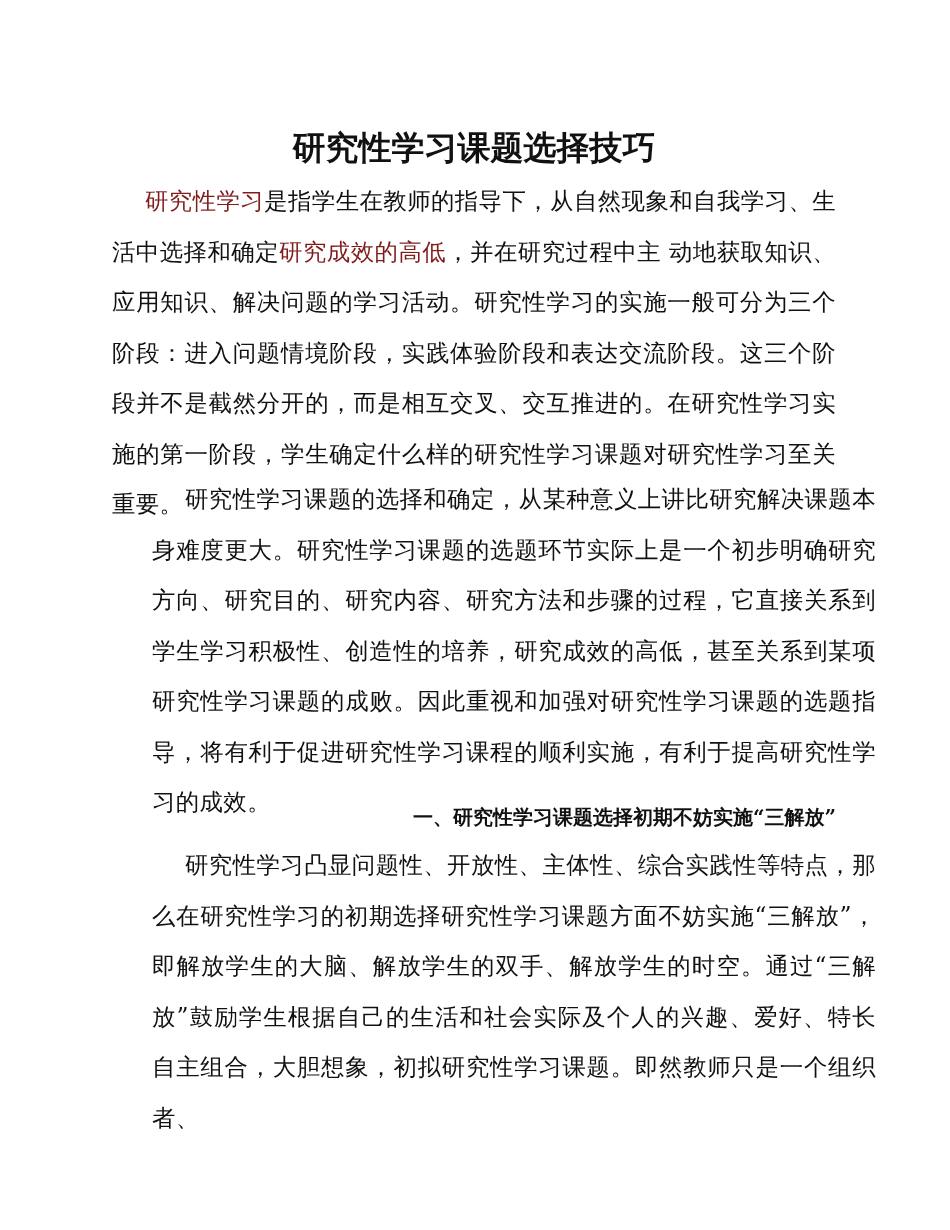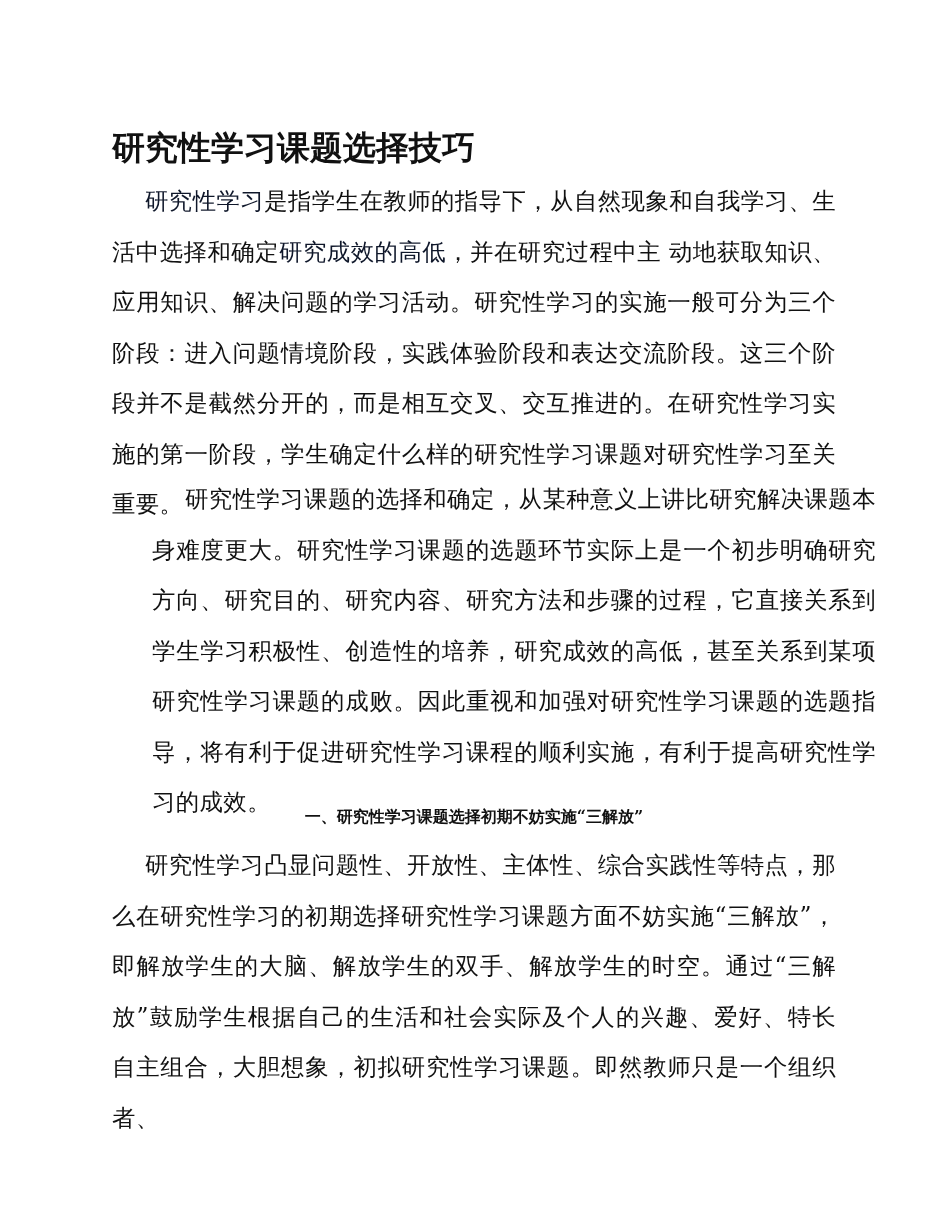--- a/index.html
+++ b/index.html
@@ -4,42 +4,42 @@
   <style>
     html, body { margin: 0; padding: 0; background: #ffffff; }
     body {
       width: 950px; height: 1230px; overflow: hidden; position: relative;
       font-family: "DejaVu Serif", "Liberation Serif", serif;
       color: #111111;
     }
     .page { position: absolute; left: 112px; top: 0; width: 724px; }
     .title {
       position: absolute; left: 0; top: 126px; width: 724px;
-      text-align: left; font-size: 33px; font-weight: bold; line-height: 44px;
+      text-align: center; font-size: 33px; font-weight: bold; line-height: 44px;
       letter-spacing: 0px;
     }
     .para {
       position: absolute; left: 0; width: 724px;
       font-size: 23.4px; line-height: 50.5px;
       text-align: justify; text-align-last: left;
       letter-spacing: 0.4px;
     }
     .indent { text-indent: 33px; }
-    .link { color: #0f172a; }
+    .link { color: #7f1d1d; }
     .h2 {
-      position: absolute; left: 0; top: 795px; width: 724px; text-align: center;
-      font-size: 16px; font-weight: bold; line-height: 44px;
+      position: absolute; left: 0; top: 795px; width: 724px; text-align: right;
+      font-size: 20px; font-weight: bold; line-height: 44px;
     }
   </style>
 </head>
 <body>
 
 <div class="page">
   <div class="title">研究性学习课题选择技巧</div>
 
   <div class="para indent" style="top:176px;"><a class="link">研究性学习</a><span>是指学生在教师的指导下，从自然现象和自我学习、生活中选择和确定</span><a class="link">研究成效的高低</a><span>，并在研究过程中主 动地获取知识、应用知识、解决问题的学习活动。研究性学习的实施一般可分为三个阶段：进入问题情境阶段，实践体验阶段和表达交流阶段。这三个阶段并不是截然分开的，而是相互交叉、交互推进的。在研究性学习实施的第一阶段，学生确定什么样的研究性学习课题对研究性学习至关重要。</span></div>
 
   <div class="para indent" style="top:474px;margin-left:40px;">研究性学习课题的选择和确定，从某种意义上讲比研究解决课题本身难度更大。研究性学习课题的选题环节实际上是一个初步明确研究方向、研究目的、研究内容、研究方法和步骤的过程，它直接关系到学生学习积极性、创造性的培养，研究成效的高低，甚至关系到某项研究性学习课题的成败。因此重视和加强对研究性学习课题的选题指导，将有利于促进研究性学习课程的顺利实施，有利于提高研究性学习的成效。</div>
 
   <div class="h2">一、研究性学习课题选择初期不妨实施“三解放”</div>
 
-  <div class="para indent" style="top:840px;">研究性学习凸显问题性、开放性、主体性、综合实践性等特点，那么在研究性学习的初期选择研究性学习课题方面不妨实施“三解放”，即解放学生的大脑、解放学生的双手、解放学生的时空。通过“三解放”鼓励学生根据自己的生活和社会实际及个人的兴趣、爱好、特长自主组合，大胆想象，初拟研究性学习课题。即然教师只是一个组织者、</div>
+  <div class="para indent" style="top:840px;margin-left:40px;">研究性学习凸显问题性、开放性、主体性、综合实践性等特点，那么在研究性学习的初期选择研究性学习课题方面不妨实施“三解放”，即解放学生的大脑、解放学生的双手、解放学生的时空。通过“三解放”鼓励学生根据自己的生活和社会实际及个人的兴趣、爱好、特长自主组合，大胆想象，初拟研究性学习课题。即然教师只是一个组织者、</div>
 </div>
 
 </body></html>

